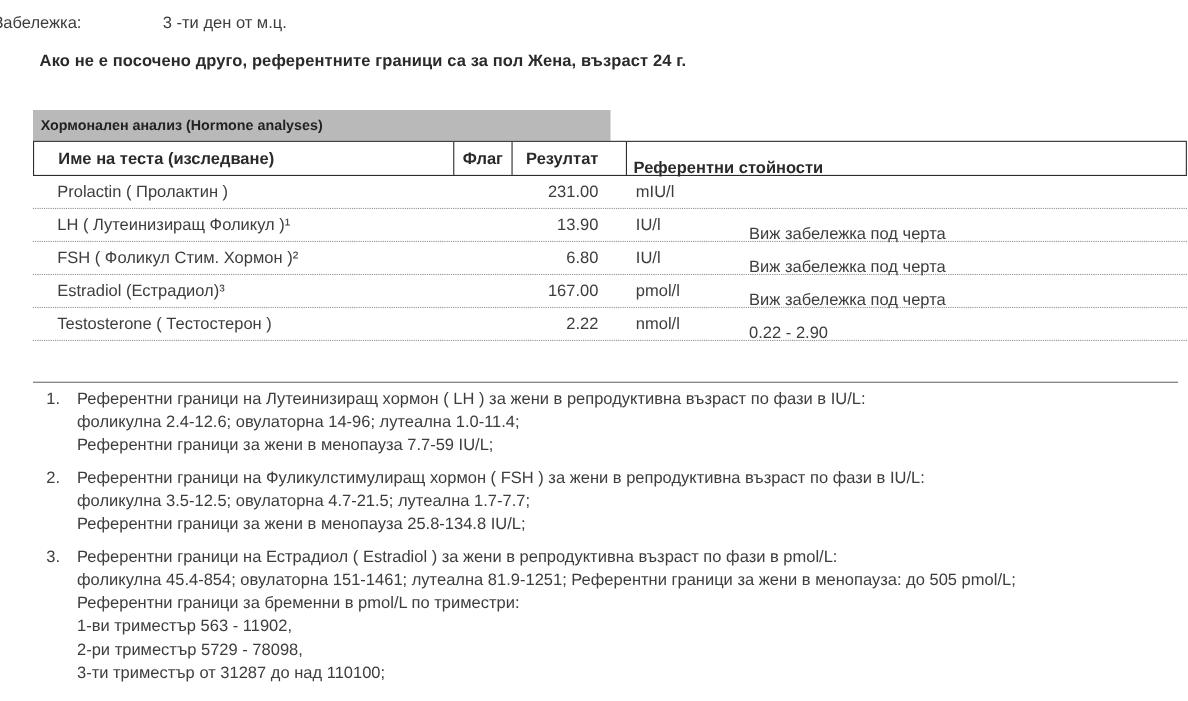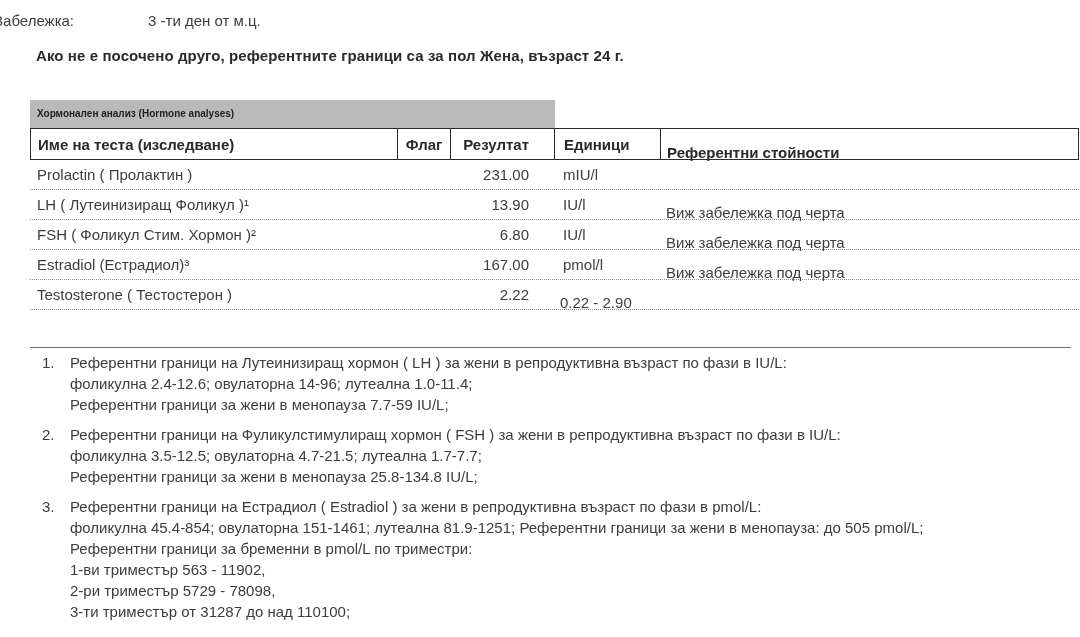--- a/index.html
+++ b/index.html
@@ -30,40 +30,40 @@
   }
 
   .table-wrap { position: absolute; top: 100px; left: 30px; width: 1049px; }
   .table-title {
     width: 525px; height: 28px;
     background: var(--title-bar-bg);
     color: #222;
     font-weight: bold;
     line-height: 28px;
     padding-left: 7px;
-    font-size: 10px;
+    font-size: 13px;
   }
   .header-row {
     display: flex;
     height: 32px;
     border: 1.5px solid var(--table-border);
     font-weight: bold;
     color: var(--text-strong);
     align-items: stretch;
   }
   .header-row .cell { display: flex; align-items: center; border-right: 1.5px solid var(--table-border); }
   .header-row .cell:last-child { border-right: none; }
   .data-row {
     display: flex;
     height: 30px;
     border-bottom: 1.5px dotted var(--dotted);
     align-items: stretch;
   }
   .data-row .cell { display: flex; align-items: center; }
-  .c-name   { width: 367px; padding-left: 7px; }
+  .c-name   { width: 367px; padding-left: 7px; margin-left: 15px; }
   .c-flag   { width: 53px;  justify-content: center; }
   .c-result { width: 104px; justify-content: flex-end; padding-right: 25px; }
   .c-units  { width: 106px; padding-left: 9px; }
   .c-ref    { flex: 1; padding-left: 6px; margin-top: 16px; }
 
   .foot-rule {
     position: absolute; top: 347px; left: 30px;
     width: 1041px; height: 0;
     border: none; border-top: 1.5px solid var(--rule);
   }
@@ -84,21 +84,20 @@
 
 <div class="notice">Ако не е посочено друго, референтните граници са за пол Жена, възраст 24 г.</div>
 
 <div class="table-wrap">
   <div class="table-title">Хормонален анализ (Hormone analyses)</div>
 
   <div class="header-row">
     <div class="cell c-name">Име на теста (изследване)</div>
     <div class="cell c-flag">Флаг</div>
     <div class="cell c-result">Резултат</div>
-    <div class="cell c-units">Единици</div>
     <div class="cell c-ref">Референтни стойности</div>
   </div>
 
   <div class="data-row">
     <div class="cell c-name">Prolactin ( Пролактин )</div>
     <div class="cell c-flag"></div>
     <div class="cell c-result">231.00</div>
     <div class="cell c-units">mIU/l</div>
   </div>
   <div class="data-row">
@@ -119,20 +118,21 @@
     <div class="cell c-name">Estradiol (Естрадиол)³</div>
     <div class="cell c-flag"></div>
     <div class="cell c-result">167.00</div>
     <div class="cell c-units">pmol/l</div>
     <div class="cell c-ref">Виж забележка под черта</div>
   </div>
   <div class="data-row">
     <div class="cell c-name">Testosterone ( Тестостерон )</div>
     <div class="cell c-flag"></div>
     <div class="cell c-result">2.22</div>
+    <div class="cell c-units">nmol/l</div>
     <div class="cell c-ref">0.22 - 2.90</div>
   </div>
 </div>
 
 <hr class="foot-rule">
 
 <div class="footnotes">
   <div class="footnote">
     <div class="fn-num">1.</div>
     <div class="fn-lines">

